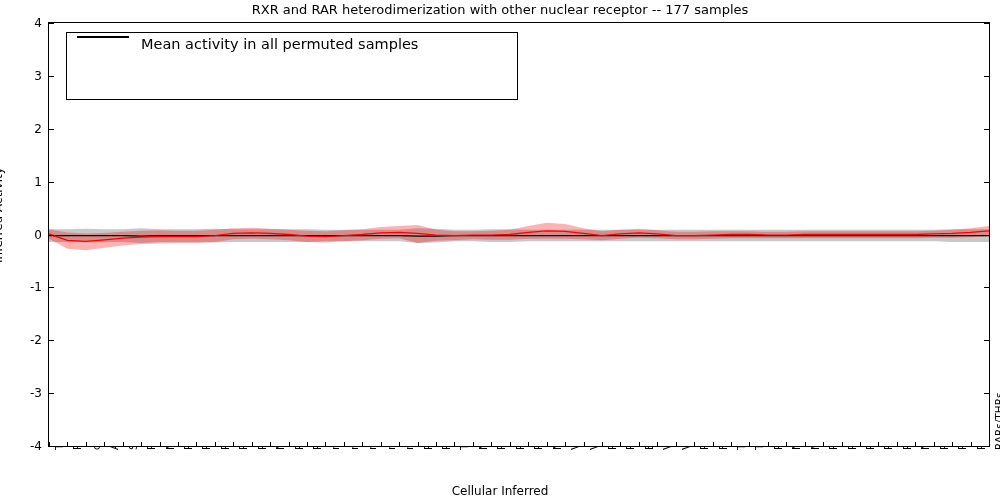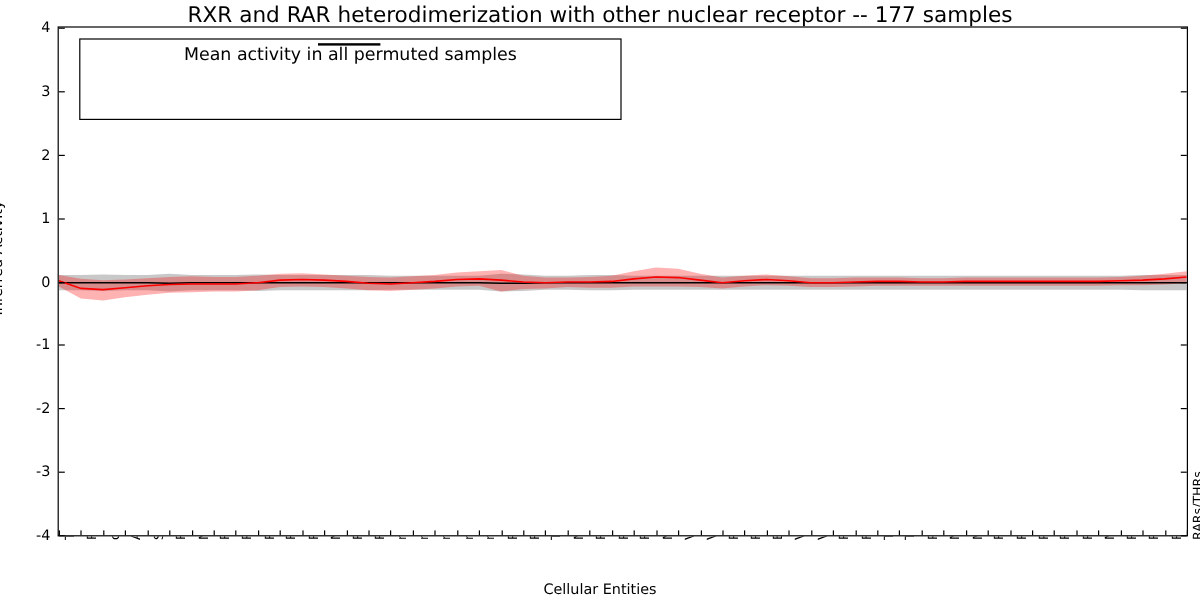--- a/index.html
+++ b/index.html
@@ -17,21 +17,21 @@
     position: relative;
     width: 1000px;
     height: 500px;
   }
   .chart-title {
     position: absolute;
     left: 0;
     top: 2px;
     width: 1000px;
     text-align: center;
-    font-size: 18px;
+    font-size: 13px;
     color: #000;
     font-family: "DejaVu Sans", sans-serif;
   }
   .plot-frame {
     position: absolute;
     left: 48px;
     top: 22px;
     width: 942px;
     height: 425px;
     border: 1px solid #000;
@@ -102,22 +102,21 @@
     border: 1px solid #000;
     background: #fff;
     box-sizing: border-box;
   }
   .legend-row {
     position: absolute;
     left: 0;
     width: 100%;
     height: 30px;
     display: flex;
-    align-items: center;
-    flex-direction: column;
+    align-items: flex-start;
   }
   .legend-row.r0 { top: 3px; }
   .legend-row.r1 { top: 33px; }
   .legend-swatch {
     width: 52px;
     height: 2px;
     margin-left: 10px;
     margin-right: 12px;
     flex: none;
   }
@@ -132,21 +131,21 @@
   }
 </style>
 </head>
 <body>
 
 <div id="chart-root">
 
   <div class="chart-title">RXR and RAR heterodimerization with other nuclear receptor -- 177 samples</div>
 
   <div class="ylabel">Inferred Activity</div>
-  <div class="xlabel">Cellular Entities</div>
+  <div class="xlabel">Cellular Inferred</div>
 
   <div id="ytick-labels">
       <div class="ytick-label" style="top: 446px; left: 2px;">-4</div>
       <div class="ytick-label" style="top: 393.125px; left: 2px;">-3</div>
       <div class="ytick-label" style="top: 340.25px; left: 2px;">-2</div>
       <div class="ytick-label" style="top: 287.375px; left: 2px;">-1</div>
       <div class="ytick-label" style="top: 234.5px; left: 2px;">0</div>
       <div class="ytick-label" style="top: 181.625px; left: 2px;">1</div>
       <div class="ytick-label" style="top: 128.75px; left: 2px;">2</div>
       <div class="ytick-label" style="top: 75.875px; left: 2px;">3</div>

